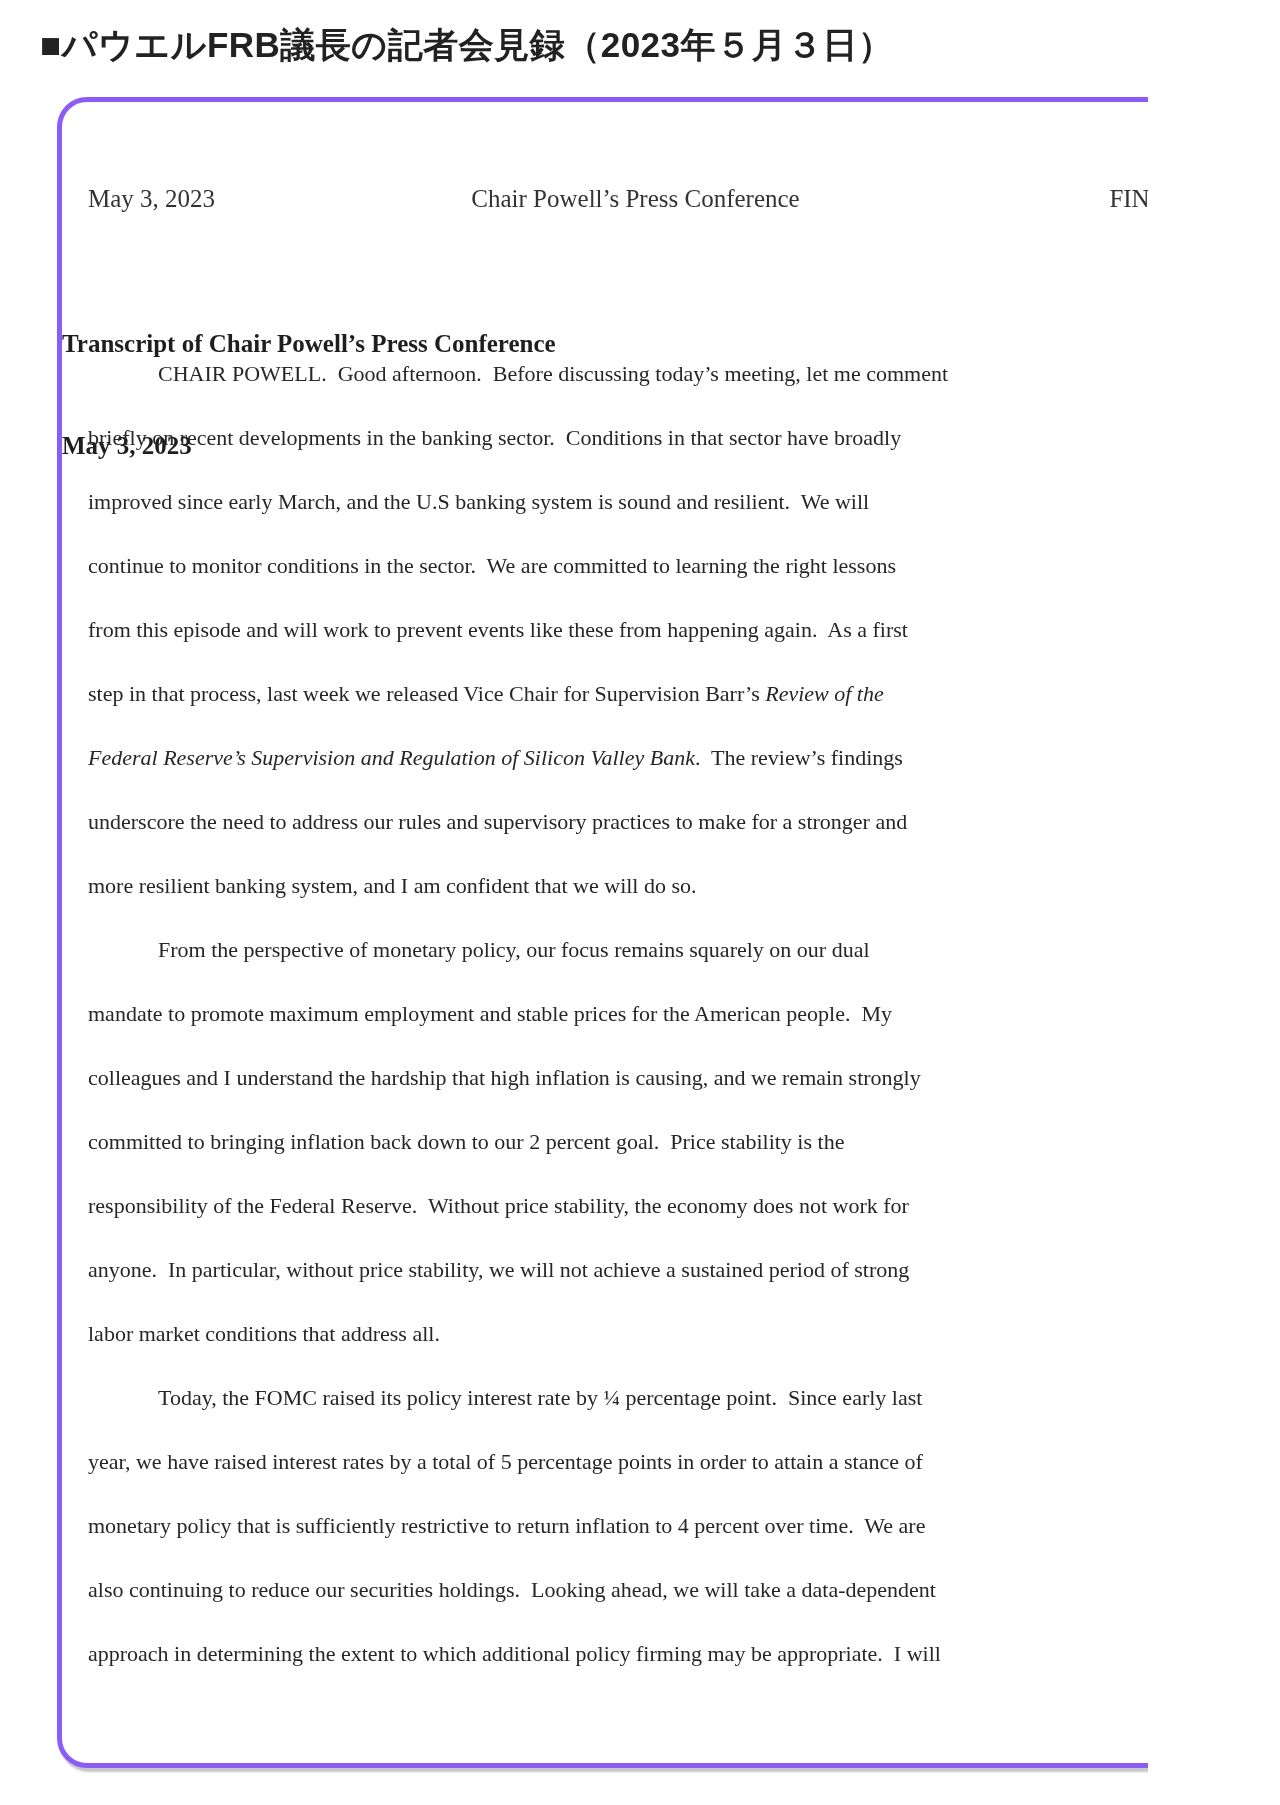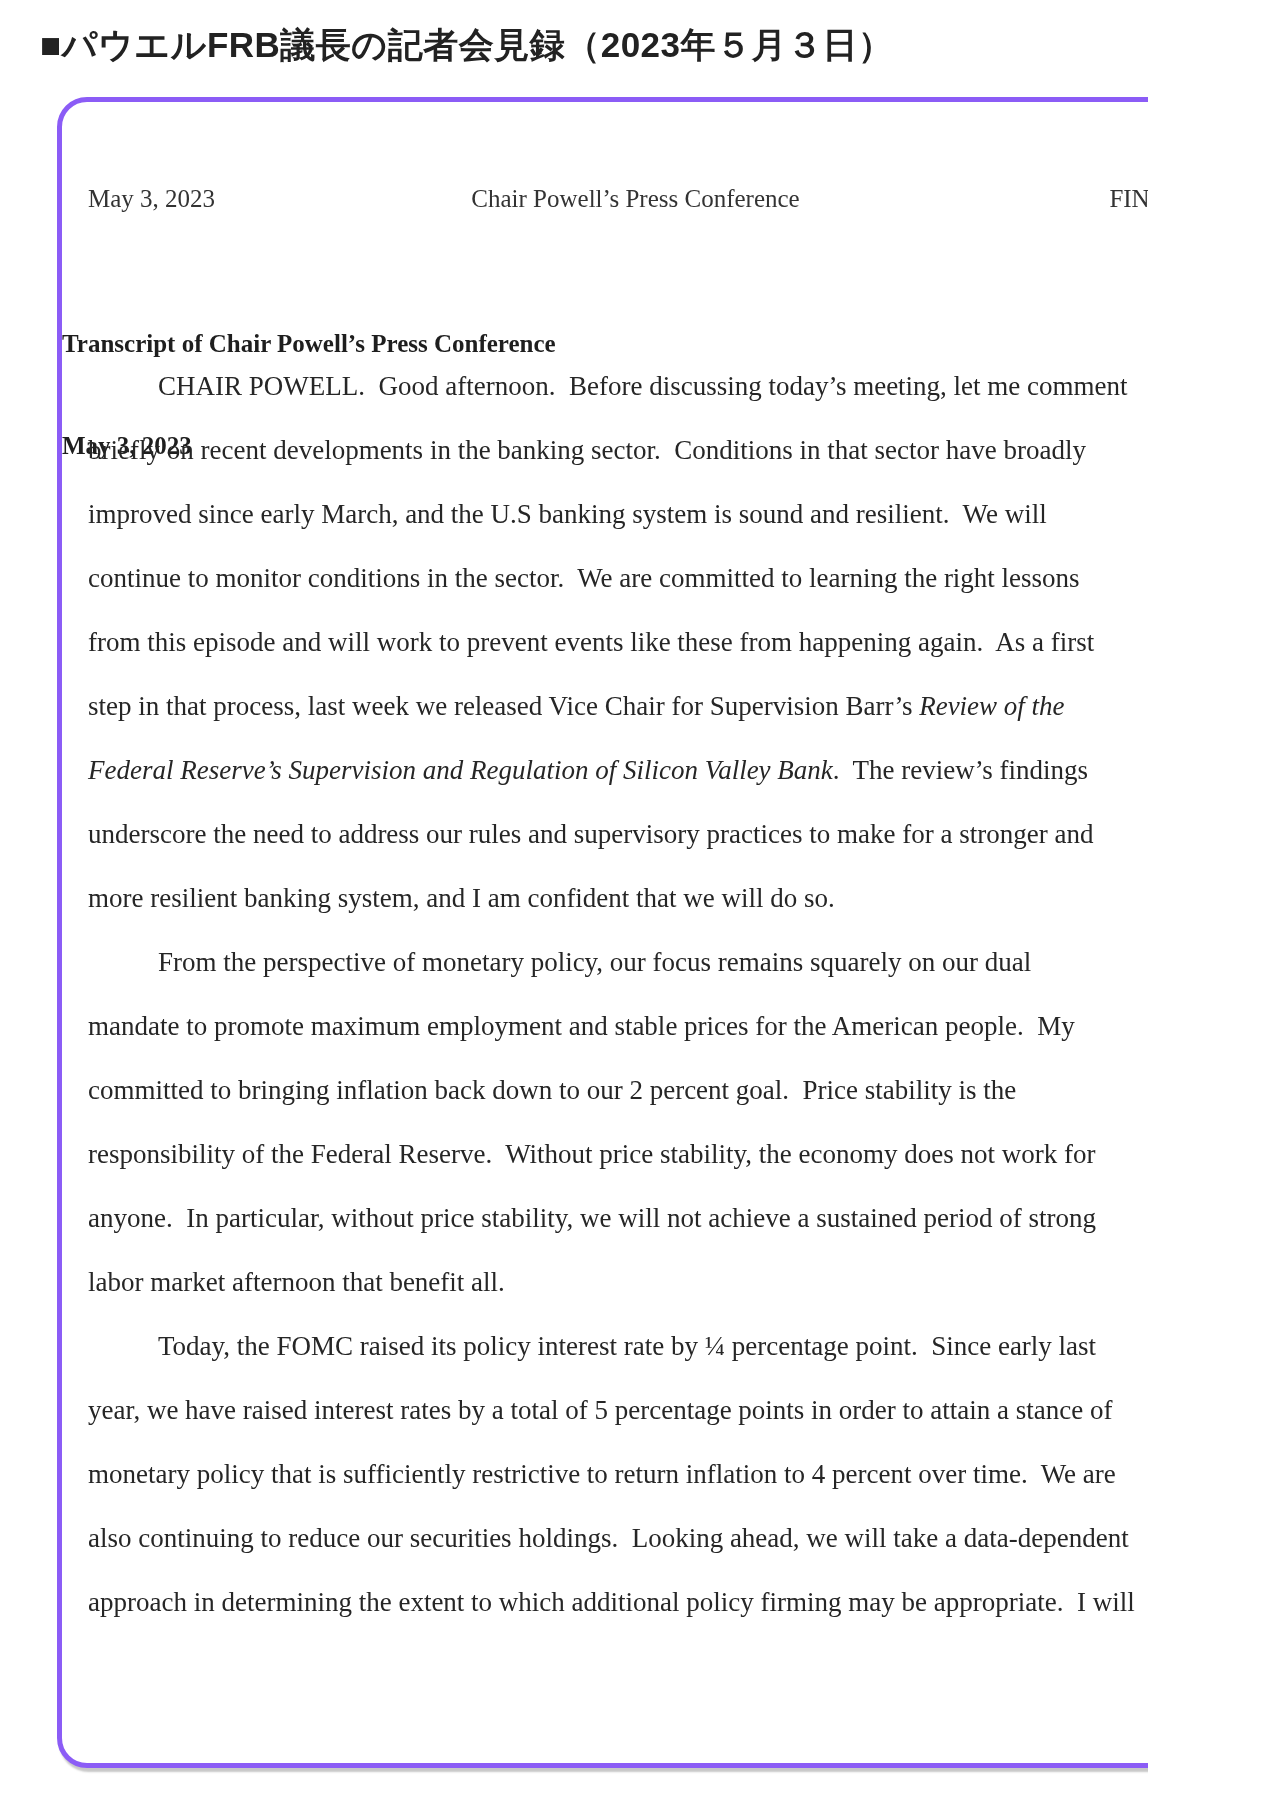--- a/index.html
+++ b/index.html
@@ -59,24 +59,24 @@
     right: 0;
     text-align: left;
     font-weight: bold;
     font-size: 25px;
     line-height: 34px;
     color: #1e1e1e;
     white-space: pre;
   }
   .doc-body {
     position: absolute;
-    top: 252px;
+    top: 240px;
     left: 26px;
     right: 39px;
-    font-size: 27px;
+    font-size: 22px;
     color: #262626;
   }
   .line {
     line-height: 64px;
     white-space: pre;
   }
   .line.first {
     text-indent: 70px;
   }
   .it {
@@ -106,24 +106,25 @@
         <div class="line"><span>briefly on recent developments in the banking sector.  Conditions in that sector have broadly</span></div>
         <div class="line"><span>improved since early March, and the U.S banking system is sound and resilient.  We will</span></div>
         <div class="line"><span>continue to monitor conditions in the sector.  We are committed to learning the right lessons</span></div>
         <div class="line"><span>from this episode and will work to prevent events like these from happening again.  As a first</span></div>
         <div class="line"><span>step in that process, last week we released Vice Chair for Supervision Barr’s </span><span class="it">Review of the</span></div>
         <div class="line"><span class="it">Federal Reserve’s Supervision and Regulation of Silicon Valley Bank</span><span>.  The review’s findings</span></div>
         <div class="line"><span>underscore the need to address our rules and supervisory practices to make for a stronger and</span></div>
         <div class="line"><span>more resilient banking system, and I am confident that we will do so.</span></div>
         <div class="line first"><span>From the perspective of monetary policy, our focus remains squarely on our dual</span></div>
         <div class="line"><span>mandate to promote maximum employment and stable prices for the American people.  My</span></div>
+        <div class="line"><span>colleagues and I understand the hardship that high inflation is causing, and we remain strongly</span></div>
         <div class="line"><span>committed to bringing inflation back down to our 2 percent goal.  Price stability is the</span></div>
         <div class="line"><span>responsibility of the Federal Reserve.  Without price stability, the economy does not work for</span></div>
         <div class="line"><span>anyone.  In particular, without price stability, we will not achieve a sustained period of strong</span></div>
-        <div class="line"><span>labor market afternoon that benefit all.</span></div>
+        <div class="line"><span>labor market conditions that address all.</span></div>
         <div class="line first"><span>Today, the FOMC raised its policy interest rate by ¼ percentage point.  Since early last</span></div>
         <div class="line"><span>year, we have raised interest rates by a total of 5 percentage points in order to attain a stance of</span></div>
         <div class="line"><span>monetary policy that is sufficiently restrictive to return inflation to 4 percent over time.  We are</span></div>
         <div class="line"><span>also continuing to reduce our securities holdings.  Looking ahead, we will take a data-dependent</span></div>
         <div class="line"><span>approach in determining the extent to which additional policy firming may be appropriate.  I will</span></div>
       </div>
   </div>
 </div>
 
 </body></html>

